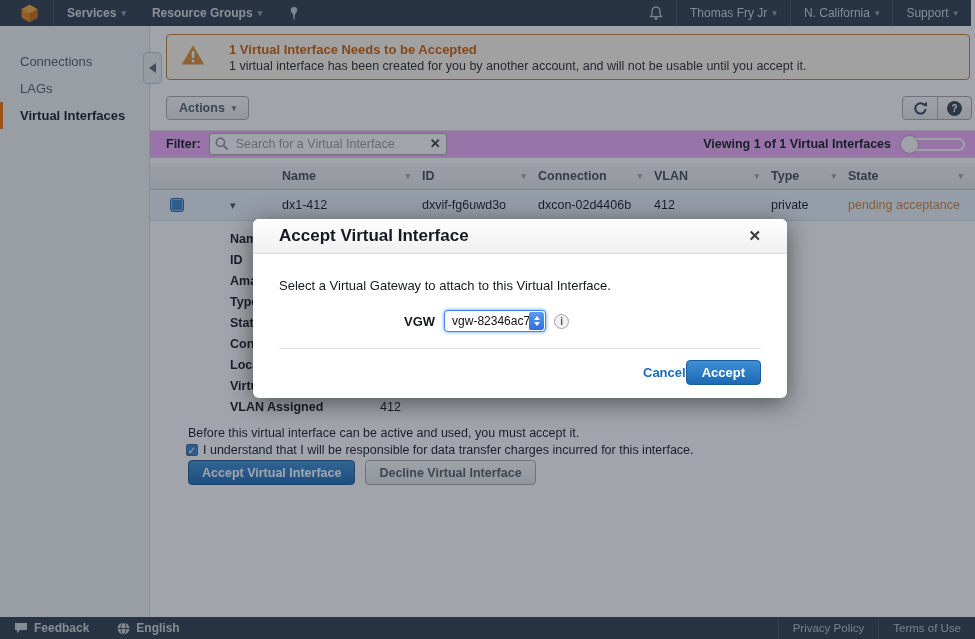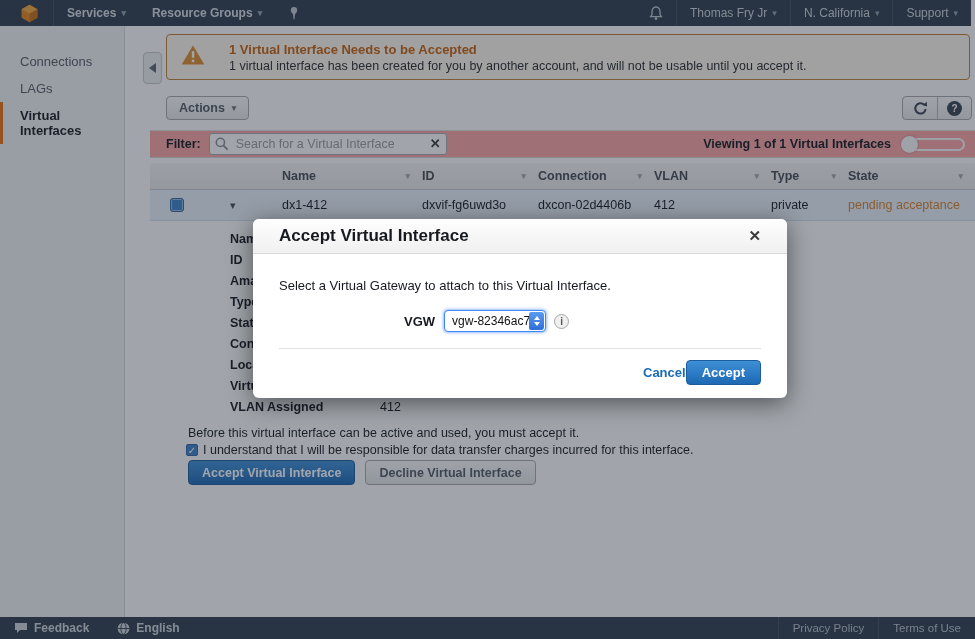--- a/index.html
+++ b/index.html
@@ -13,21 +13,21 @@
   .nav-left, .nav-right { display:flex; align-items:center; height:100%; }
   .nav-item { display:flex; align-items:center; height:100%; padding:0 13px; color:#ccd3da;
               font-size:12px; cursor:pointer; white-space:nowrap; }
   .nav-item.strong { font-weight:bold; color:#d7dde3; }
   .nav-sep { width:1px; height:100%; background:rgba(255,255,255,0.10); }
   .nav-caret { font-size:9px; color:#93a0ad; margin-left:5px; }
   .logo-box { padding:0 14px 0 20px; display:flex; align-items:center; height:100%; cursor:pointer; }
 
   
   .page-body { position:absolute; top:26px; left:0; right:0; bottom:22px; background:#fff; }
-  .sidebar { position:absolute; top:0; left:0; width:125px; height:100%; background:#f2f3f3;
+  .sidebar { position:absolute; top:0; left:0; width:150px; height:100%; background:#f2f3f3;
              border-right:1px solid #d8dadb; padding-top:22px; }
   .side-item { padding:6px 0 6px 20px; font-size:13px; color:#545b64; cursor:pointer; }
   .side-item.selected { border-left:3px solid #ec7211; padding-left:17px; font-weight:bold; color:#16191f; }
   .collapse-tab { position:absolute; top:26px; left:143px; width:19px; height:32px; background:#eef0f0;
                   border:1px solid #c6cacc; border-radius:4px; z-index:5;
                   display:flex; align-items:center; justify-content:center; cursor:pointer; }
   .collapse-arrow { width:0; height:0; border-top:5px solid transparent; border-bottom:5px solid transparent;
                     border-right:7px solid #5c6670; }
 
   .content { position:absolute; top:0; left:150px; width:825px; height:100%; }
@@ -47,21 +47,21 @@
   .actions-btn { position:absolute; left:16px; top:70px; padding:0 12px; }
   .actions-btn .nav-caret2 { font-size:9px; color:#777; margin-left:7px; }
   .icon-group { position:absolute; right:3px; top:70px; display:flex; border:1px solid #a9a9a9;
                 border-radius:4px; overflow:hidden; background:linear-gradient(#fdfdfd,#e8e9e9); }
   .icon-btn { width:34px; height:22px; display:flex; align-items:center; justify-content:center; cursor:pointer; }
   .icon-btn + .icon-btn { border-left:1px solid #b7b7b7; }
   .help-circle { width:15px; height:15px; border-radius:50%; background:#39434f; color:#fff;
                  font-size:10px; font-weight:bold; display:flex; align-items:center; justify-content:center; }
 
   
-  .filter-bar { position:absolute; left:0; right:0; top:104px; height:28px; background:#fca5a5;
+  .filter-bar { position:absolute; left:0; right:0; top:104px; height:28px; background:#f0abfc;
                 border-top:1px solid #dcdddd; border-bottom:1px solid #d4d5d5;
                 display:flex; align-items:center; padding:0 10px 0 16px; }
   .filter-label { font-size:12.5px; font-weight:bold; color:#16191f; }
   .search-wrap { position:relative; margin-left:8px; }
   .search-input { width:238px; height:22px; border:1px solid #a9a9a9; border-radius:3px;
                   padding:0 24px 0 26px; font-size:12.5px; color:#333; font-family:"Liberation Sans",sans-serif; }
   .search-input::placeholder { color:#9b9b9b; }
   .search-icon { position:absolute; left:6px; top:4px; }
   .clear-x { position:absolute; right:6px; top:3px; font-size:13px; font-weight:bold; color:#3c3c3c; cursor:pointer; }
   .filter-right { margin-left:auto; display:flex; align-items:center; }

